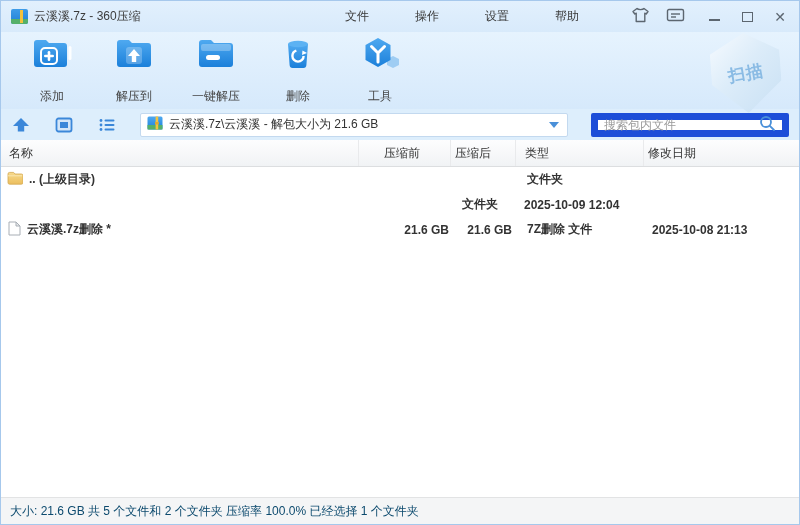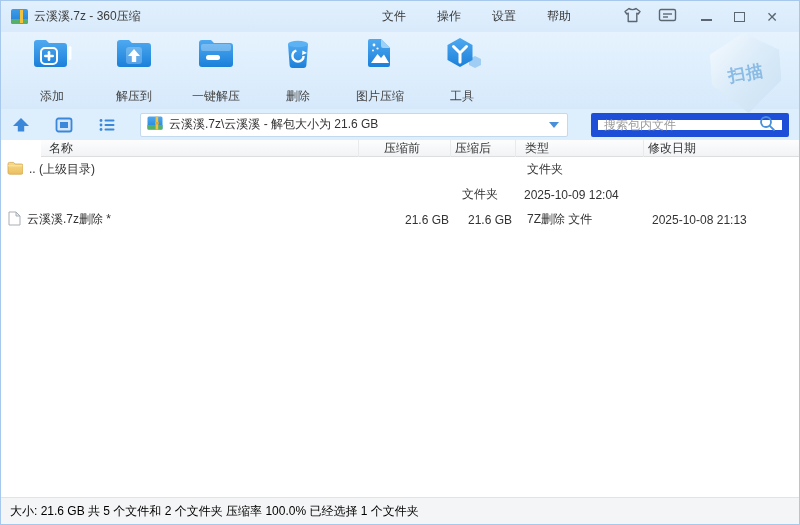--- a/index.html
+++ b/index.html
@@ -1,26 +1,26 @@
 <!DOCTYPE html>
 <html><head>
 <meta charset="utf-8">
 <style>
   * { margin:0; padding:0; box-sizing:border-box; }
   html,body { width:800px; height:525px; }
   body { font-family:"Liberation Sans","DejaVu Sans",sans-serif; font-size:12px; color:#333; }
   .window { width:800px; height:525px; border:1px solid #a6c8ec; background:#fff; display:flex; flex-direction:column; overflow:hidden; }
 
   
-  .titlebar { height:31px; background:linear-gradient(180deg,#e2f0fd,#d8eafb); display:flex; align-items:center; padding:0 16px 0 10px; flex:0 0 auto; }
+  .titlebar { height:31px; background:linear-gradient(180deg,#e2f0fd,#d8eafb); display:flex; align-items:center; padding:0 8px 0 10px; flex:0 0 auto; }
   .app-icon { width:17px; height:15px; position:relative; border-radius:2px; background:linear-gradient(180deg,#3f9ce8,#1f7fd6); margin-right:6px; overflow:hidden; }
   .app-icon .band { position:absolute; left:0; bottom:0; width:100%; height:5px; background:#55b06a; }
   .app-icon .zip { position:absolute; left:9px; top:1px; width:3px; height:13px; background:#f3c23d; }
   .title-text { color:#3c3c3c; }
-  .menu { display:flex; gap:31px; margin-left:auto; margin-right:52px; }
+  .menu { display:flex; gap:46px; margin-left:auto; margin-right:52px; }
   .menu-item { color:#3a3a3a; cursor:default; }
   .tb-icons { display:flex; align-items:center; gap:16px; margin-right:18px; }
   .winctl { display:flex; align-items:center; gap:11px; }
   .ctl { width:22px; height:20px; display:flex; align-items:center; justify-content:center; color:#5c6670; }
   .ctl-min-glyph { width:11px; border-top:2px solid #5c6670; margin-top:6px; }
   .ctl-max-glyph { width:11px; height:10px; border:1.6px solid #5c6670; }
   .ctl-close-glyph { font-size:14px; line-height:1; }
 
   
   .toolbar { height:77px; background:linear-gradient(180deg,#e6f3fe 0%,#d6e9fb 100%); display:flex; align-items:center; padding-left:14px; gap:8px; position:relative; flex:0 0 auto; }
@@ -37,38 +37,38 @@
   .nav-ico { width:20px; height:18px; display:flex; align-items:center; justify-content:center; }
   .combobox { flex:1; height:24px; background:#fff; border:1px solid #c3d9ef; border-radius:2px; display:flex; align-items:center; padding:0 8px 0 6px; gap:6px; }
   .combo-text { flex:1; color:#333; white-space:nowrap; overflow:hidden; }
   .combo-caret { width:0; height:0; border-left:5px solid transparent; border-right:5px solid transparent; border-top:6px solid #4a90d9; }
   .searchbox { width:198px; height:24px; background:#fff; border:7px solid #1d4ed8; border-radius:2px; display:flex; align-items:center; padding:0 6px; }
   .searchbox input { flex:1; border:none; outline:none; font:inherit; color:#333; background:transparent; min-width:0; }
   .searchbox input::placeholder { color:#9b9b9b; }
 
   
   .grid-cols { display:grid; grid-template-columns:1fr 92px 65px 128px 155px; }
-  .table-header { height:17px; background:linear-gradient(180deg,#fdfdfe,#f1f3f5); border-bottom:1px solid #dcdee0; align-items:center; flex:0 0 auto;margin-left:40px; }
+  .table-header { height:27px; background:linear-gradient(180deg,#fdfdfe,#f1f3f5); border-bottom:1px solid #dcdee0; align-items:center; flex:0 0 auto; }
   .th { color:#333; padding-left:8px; height:100%; display:flex; align-items:center; border-right:1px solid #e9eaec; }
   .th.name {}
   .th.before { padding-left:25px;font-family:Liberation Serif, serif; }
   .th.after { padding-left:4px; }
   .th.type { padding-left:9px; }
   .th.date { padding-left:4px; border-right:none; }
   .filelist { flex:1 1 auto; background:#fff; overflow:hidden; }
   .row { height:25px; align-items:center; }
-  .cell { white-space:nowrap; overflow:hidden; }
+  .cell { white-space:nowrap; overflow:hidden;font-weight:bold; }
   .cell.name { display:flex; align-items:center; gap:6px; padding-left:6px; }
   .cell.num { text-align:right; padding-right:2px; }
   .cell.num2 { text-align:right; padding-right:4px; }
   .cell.type { padding-left:11px; }
   .cell.date { padding-left:8px; }
 
   
-  .statusbar { height:27px; background:#f4f5f6; border-top:1px solid #e2e3e4; display:flex; align-items:center; padding-left:9px; color:#000000; flex:0 0 auto; }
+  .statusbar { height:27px; background:#f4f5f6; border-top:1px solid #e2e3e4; display:flex; align-items:center; padding-left:9px; color:#0c4a6e; flex:0 0 auto; }
 </style>
 </head>
 <body>
 
 <svg width="0" height="0" style="position:absolute">
   <defs>
     <linearGradient id="bluIco" x1="0" y1="0" x2="0" y2="1">
       <stop offset="0" stop-color="#4fa9f0"></stop>
         <stop offset="1" stop-color="#1b80da"></stop>
     </linearGradient>
@@ -156,33 +156,20 @@
     <div class="tool-btn">
       <span>
         <svg width="40" height="34" viewBox="0 0 40 34">
             <path d="M10 8 h20 l-1.6 21 q-0.2 3 -3 3 h-10.8 q-2.8 0 -3 -3 Z" fill="url(#bluIco)"></path>
             <ellipse cx="20" cy="8" rx="10" ry="3.2" fill="#5cb2f3"></ellipse>
             <circle cx="20" cy="20" r="5.6" fill="none" stroke="#fff" stroke-width="2.4" stroke-dasharray="24 11"></circle>
             <polygon points="24.5,14.5 29,17 24,19 " fill="#fff"></polygon>
           </svg>
       </span>
       <span class="lbl">删除</span>
-    </div>
-    <div class="tool-btn">
-      <span>
-        <svg width="40" height="34" viewBox="0 0 40 34">
-            <path d="M10 3 q-2 0 -2 2 v24 q0 2 2 2 h18 q2 0 2 -2 V12 l-9 -9 Z" fill="url(#bluIco)"></path>
-            <path d="M21 3 l9 9 h-7 q-2 0 -2 -2 Z" fill="#9fd0f7"></path>
-            <polygon points="11,27 17.5,18 21,22 24,18.5 29,27" fill="#fff"></polygon>
-            <circle cx="14" cy="9" r="1.4" fill="#fff"></circle>
-            <circle cx="17.5" cy="12.5" r="1.1" fill="#fff"></circle>
-            <circle cx="13" cy="14.5" r="0.9" fill="#fff"></circle>
-          </svg>
-      </span>
-      <span class="lbl">图片压缩</span>
     </div>
     <div class="tool-btn">
       <span>
         <svg width="42" height="34" viewBox="0 0 42 34">
             <polygon points="34,20 40,23 40,29 34,32 28,29 28,23" fill="#9fcdf3"></polygon>
             <polygon points="19,2 31.5,9 31.5,24 19,31 6.5,24 6.5,9" fill="url(#bluIco)"></polygon>
             <path d="M19 17 V26 M19 17 L12.5 10.5 M19 17 L25.5 10.5" stroke="#fff" stroke-width="3" stroke-linecap="round" fill="none"></path>
           </svg>
       </span>
       <span class="lbl">工具</span>

